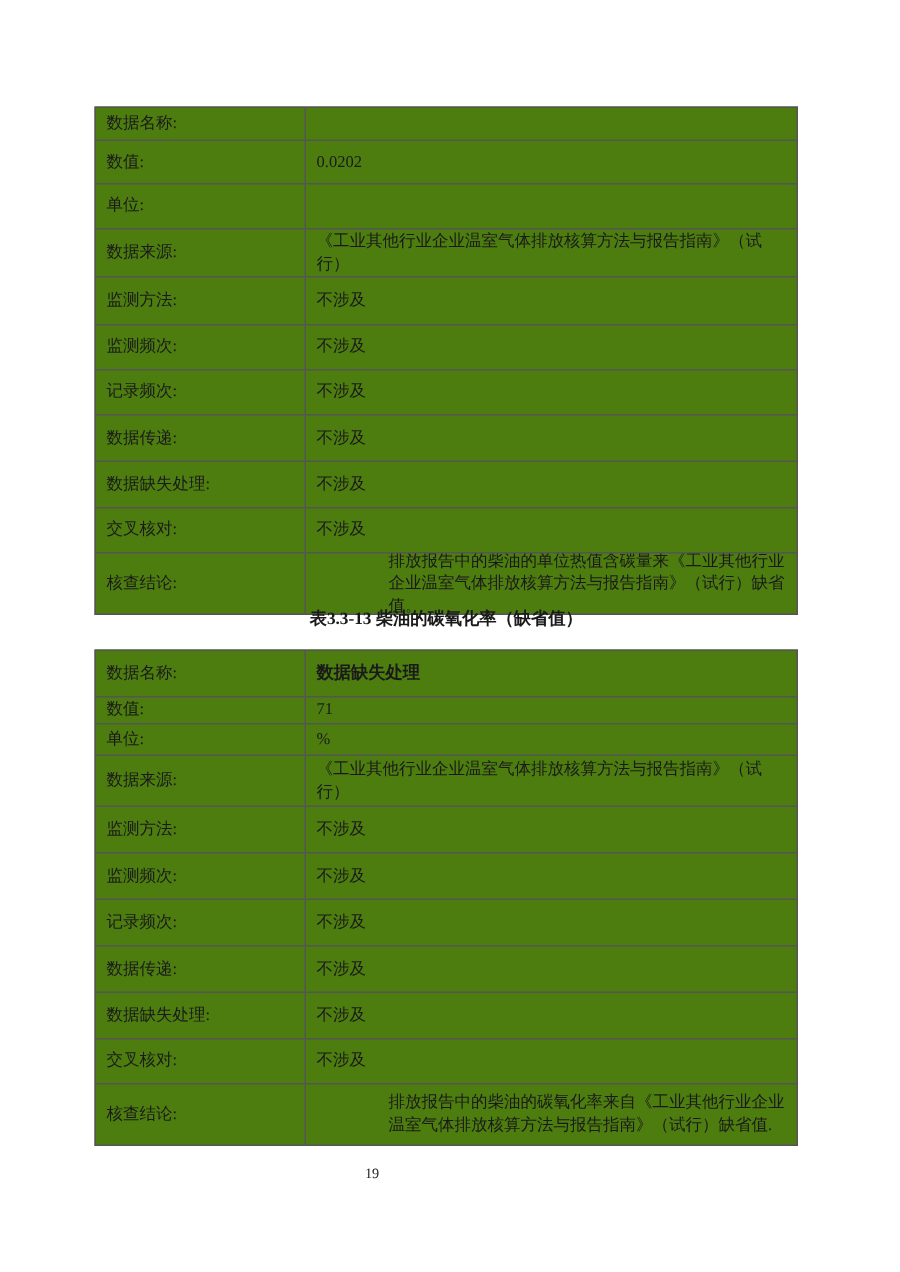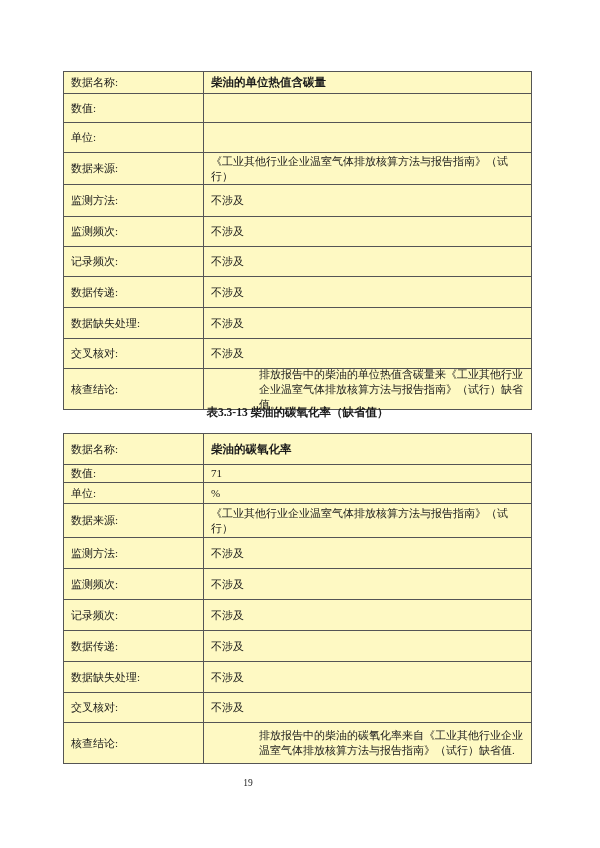--- a/index.html
+++ b/index.html
@@ -9,21 +9,21 @@
     position: relative;
     font-family: "Liberation Serif", "DejaVu Serif", serif;
     color: #1a1a1a;
     overflow: hidden;
   }
   .doc-table {
     position: absolute;
     left: 63px;
     width: 469px;
     border: 1px solid #555;
-    background: #fef9c3;
+    background: #4d7c0f;
   }
   #table-1 { top: 71px; }
   #table-2 { top: 433px; }
   .row {
     display: flex;
     border-bottom: 1px solid #555;
   }
   .row:last-child { border-bottom: none; gap: 48px; }
   .cell {
     display: flex;
@@ -93,25 +93,25 @@
     color: #222;
   }
 </style>
 </head>
 <body>
 
 <div>
   <section class="doc-table" id="table-1">
   <div class="row">
     <div class="cell label">数据名称:</div>
-    <div class="cell value bold">柴油的单位热值含碳量</div>
   </div>
 
   <div class="row">
     <div class="cell label">数值:</div>
+    <div class="cell value">0.0202</div>
   </div>
 
   <div class="row">
     <div class="cell label">单位:</div>
   </div>
 
   <div class="row">
     <div class="cell label">数据来源:</div>
     <div class="cell value">《工业其他行业企业温室气体排放核算方法与报告指南》（试行）</div>
   </div>
@@ -150,21 +150,21 @@
     <div class="cell label">核查结论:</div>
     <div class="cell value">排放报告中的柴油的单位热值含碳量来《工业其他行业企业温室气体排放核算方法与报告指南》（试行）缺省值。</div>
   </div>
 </section>
 
   <div class="caption">表3.3-13 柴油的碳氧化率（缺省值）</div>
 
   <section class="doc-table" id="table-2">
   <div class="row">
     <div class="cell label">数据名称:</div>
-    <div class="cell value bold">柴油的碳氧化率</div>
+    <div class="cell value bold">数据缺失处理</div>
   </div>
 
   <div class="row">
     <div class="cell label">数值:</div>
     <div class="cell value">71</div>
   </div>
 
   <div class="row">
     <div class="cell label">单位:</div>
     <div class="cell value">%</div>

